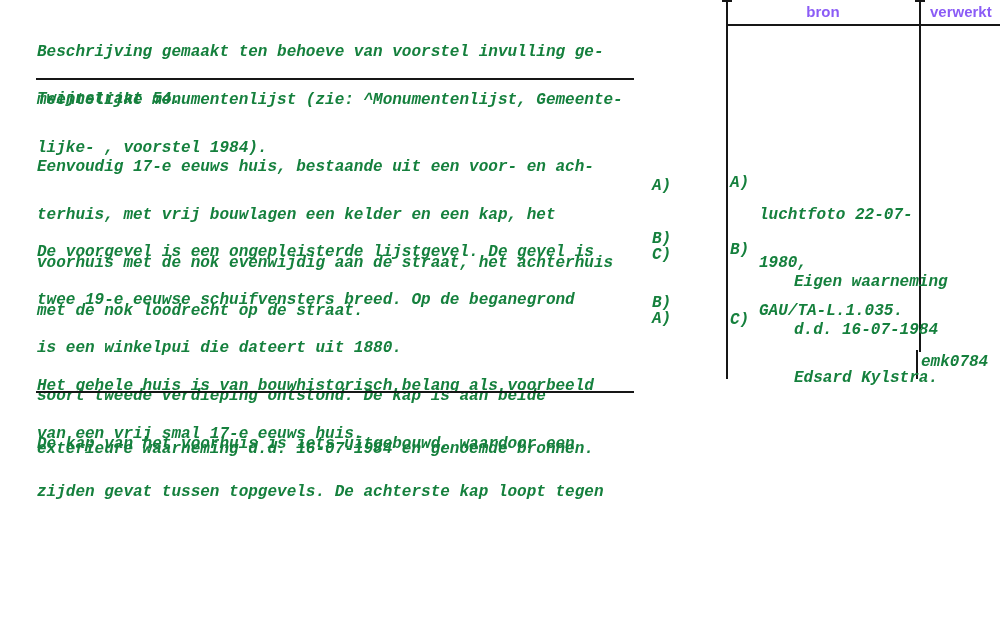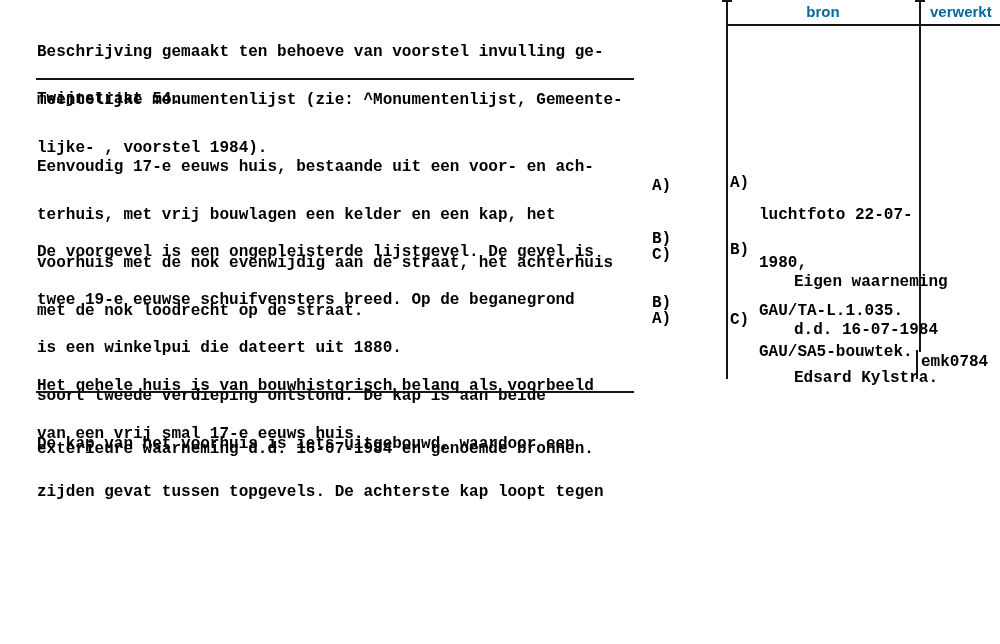--- a/index.html
+++ b/index.html
@@ -9,31 +9,32 @@
     height: 644px;
     background: #ffffff;
     overflow: hidden;
   }
   .mono {
     position: absolute;
     font-family: "Liberation Mono", "DejaVu Sans Mono", monospace;
     font-size: 16px;
     line-height: 16px;
     font-weight: bold;
-    color: #000000;
+    color: #15803d;
     white-space: pre;
     letter-spacing: 0;
+    font-style: italic;
   }
   .sans {
     position: absolute;
     font-family: "Liberation Sans", "DejaVu Sans", sans-serif;
     font-size: 15px;
     line-height: 16px;
     font-weight: bold;
-    color: #0369a1;
+    color: #8b5cf6;
     white-space: pre;
   }
   .rule {
     position: absolute;
     background: #161616;
     height: 2px;
   }
   .vline {
     position: absolute;
     background: #161616;
@@ -116,21 +117,20 @@
       <div class="mono" style="left:29px; top:0;margin-left:35px;">
         <div>Eigen waarneming</div>
         <div>d.d. 16-07-1984</div>
         <div>Edsard Kylstra.</div>
       </div>
     </div>
 
     <div class="entry" style="left:730px; top:312px;">
       <div class="mono label" style="position:absolute;">C)</div>
       <div class="mono" style="left:29px; top:0;">
-        <div>GAU/SA5-bouwtek.</div>
       </div>
     </div>
 
     <div class="mono" style="left:921px; top:354px;">emk0784</div>
 
   </div>
 
 </div>
 
 </body></html>

